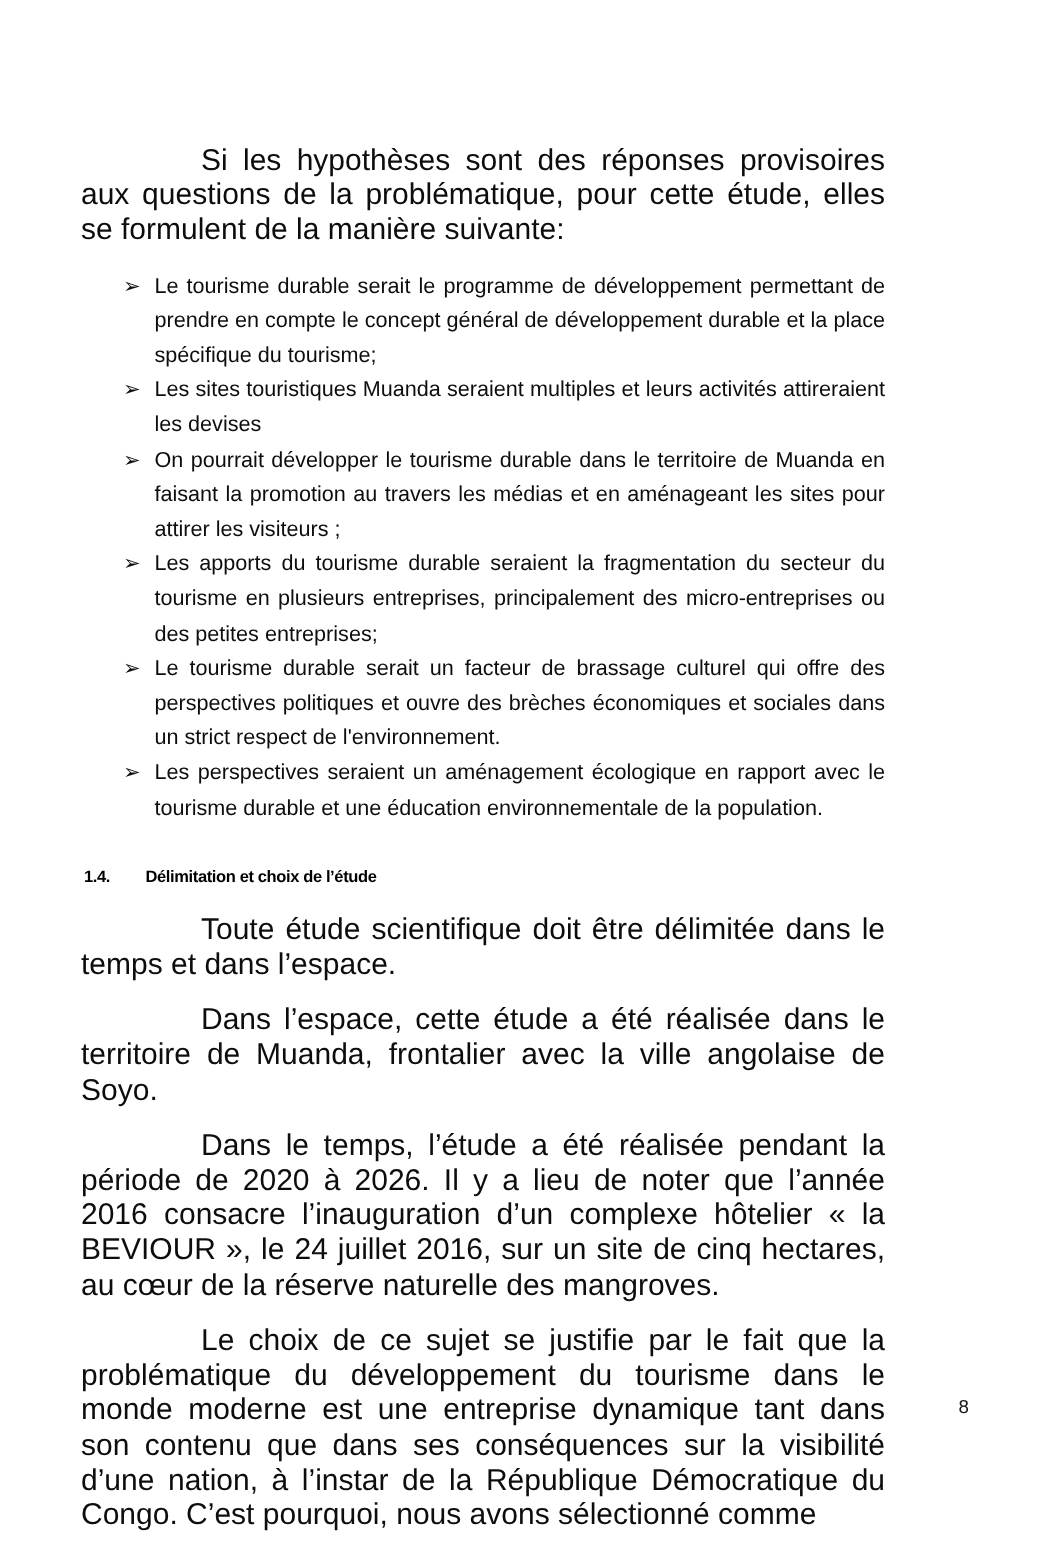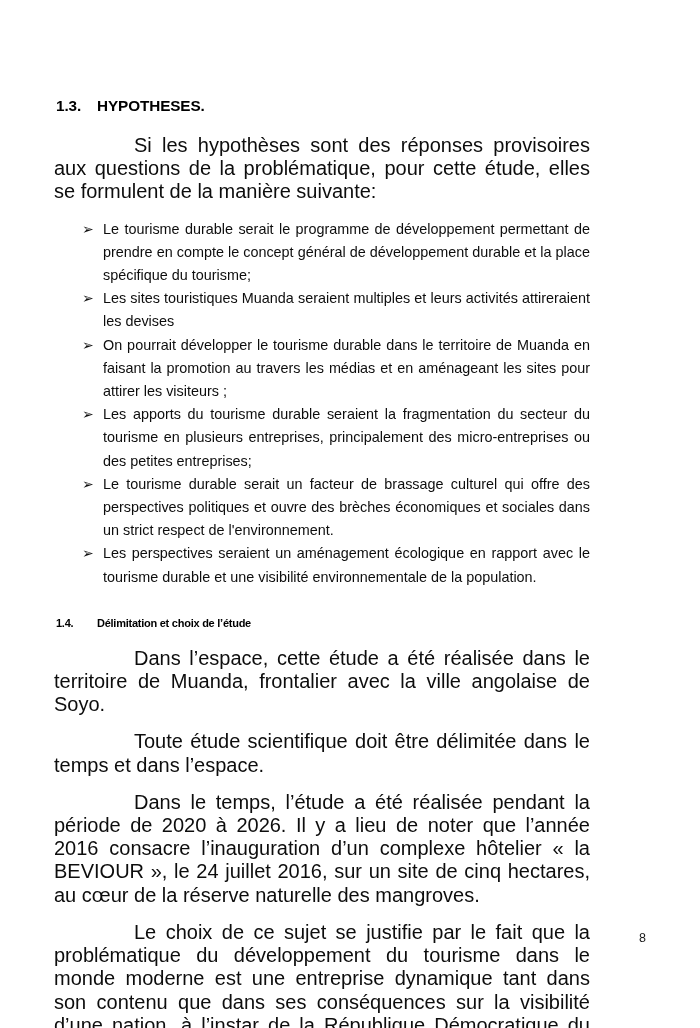--- a/index.html
+++ b/index.html
@@ -113,21 +113,20 @@
     color: #1a1a1a;
   }
 </style>
 </head>
 <body>
 
 <div id="page">
 
   <div class="content">
 
-    <div class="heading heading-13"><span class="num">1.3.</span><span>HYPOTHESES.</span></div>
 
     <p class="body-par">Si les hypothèses sont des réponses provisoires aux questions de la problématique, pour cette étude, elles se formulent de la manière suivante:</p>
 
     <ul class="hyp-list list-block">
       <li>
         <span class="bullet">➢</span>
         <span class="li-text">Le tourisme durable serait le programme de développement permettant de prendre en compte le concept général de développement durable et la place spécifique du tourisme;</span>
       </li>
       <li>
         <span class="bullet">➢</span>
@@ -140,28 +139,28 @@
       <li>
         <span class="bullet">➢</span>
         <span class="li-text">Les apports du tourisme durable seraient la fragmentation du secteur du tourisme en plusieurs entreprises, principalement des micro-entreprises ou des petites entreprises;</span>
       </li>
       <li>
         <span class="bullet">➢</span>
         <span class="li-text">Le tourisme durable serait un facteur de brassage culturel qui offre des perspectives politiques et ouvre des brèches économiques et sociales dans un strict respect de l'environnement.</span>
       </li>
       <li>
         <span class="bullet">➢</span>
-        <span class="li-text">Les perspectives seraient un aménagement écologique en rapport avec le tourisme durable et une visibilité environnementale de la population.</span>
+        <span class="li-text">Les perspectives seraient un aménagement écologique en rapport avec le tourisme durable et une éducation environnementale de la population.</span>
       </li>
     </ul>
 
     <div class="heading heading-14"><span class="num">1.4.</span><span>Délimitation et choix de l’étude</span></div>
 
+    <p class="body-par">Toute étude scientifique doit être délimitée dans le temps et dans l’espace.</p>
     <p class="body-par">Dans l’espace, cette étude a été réalisée dans le territoire de Muanda, frontalier avec la ville angolaise de Soyo.</p>
-    <p class="body-par">Toute étude scientifique doit être délimitée dans le temps et dans l’espace.</p>
     <p class="body-par">Dans le temps, l’étude  a été réalisée pendant la période de 2020 à 2026. Il y a lieu de noter que l’année 2016 consacre l’inauguration d’un complexe hôtelier « la BEVIOUR », le 24 juillet 2016, sur un site de cinq hectares, au cœur de la réserve naturelle des mangroves.</p>
     <p class="body-par">Le choix de ce sujet se justifie par le fait que la problématique du développement du tourisme dans le monde moderne est une entreprise dynamique tant dans son contenu que dans ses conséquences sur la visibilité d’une nation, à l’instar de la République Démocratique du Congo. C’est pourquoi, nous avons sélectionné comme</p>
 
   </div>
 
   <div class="page-number">8</div>
 
 </div>
 
 </body></html>

